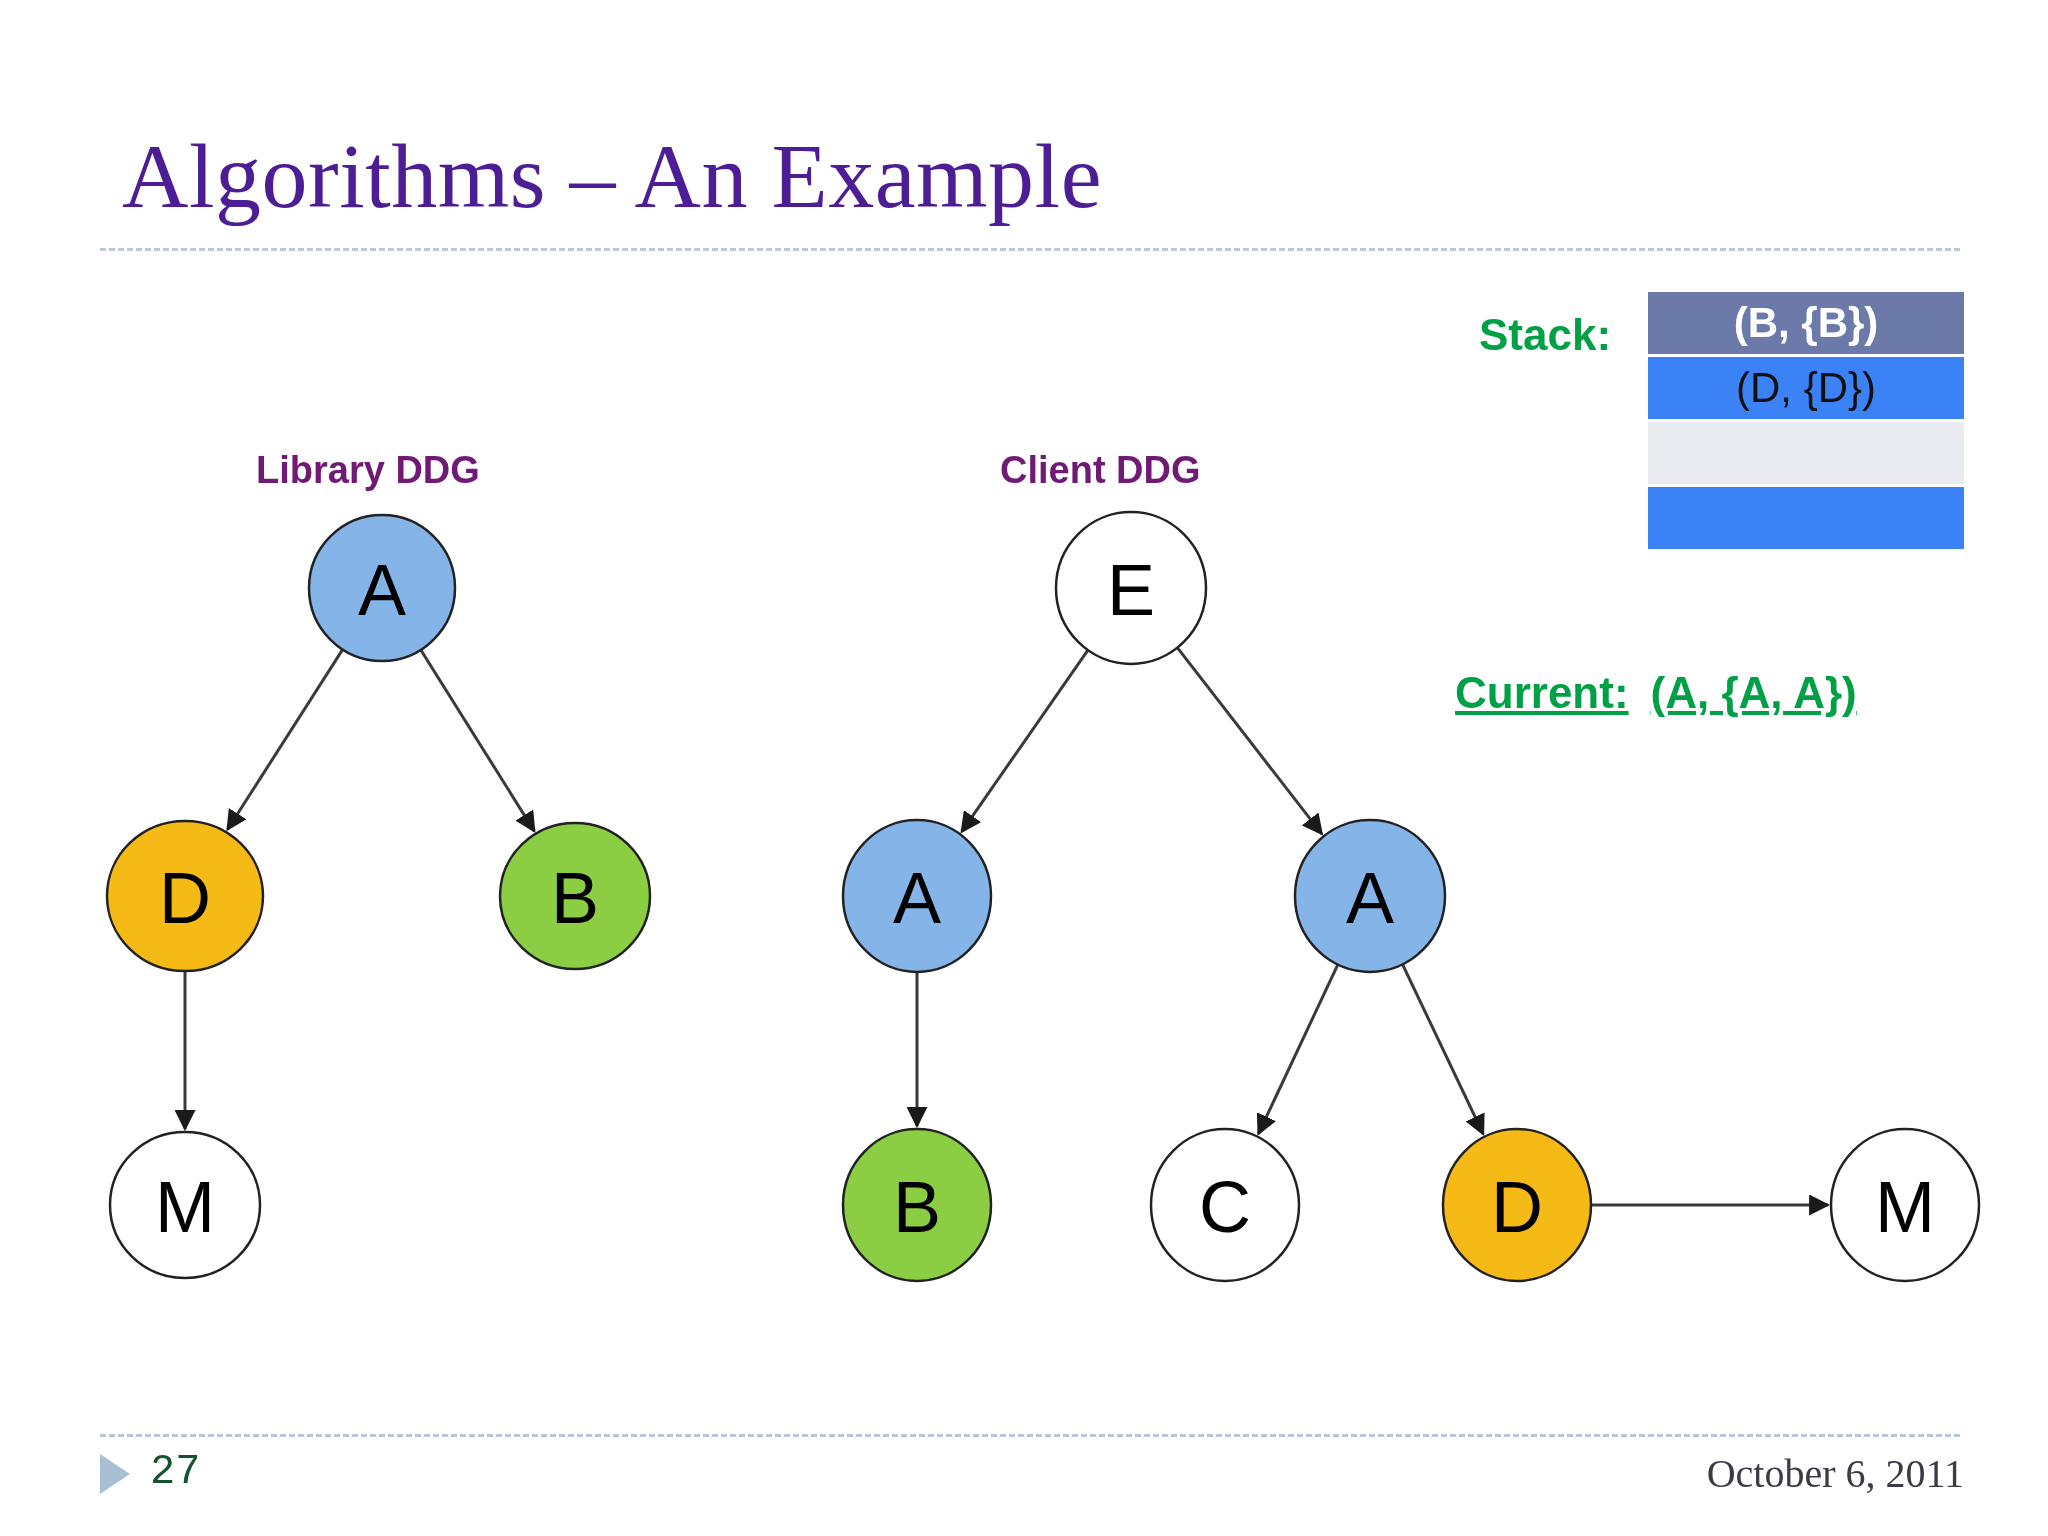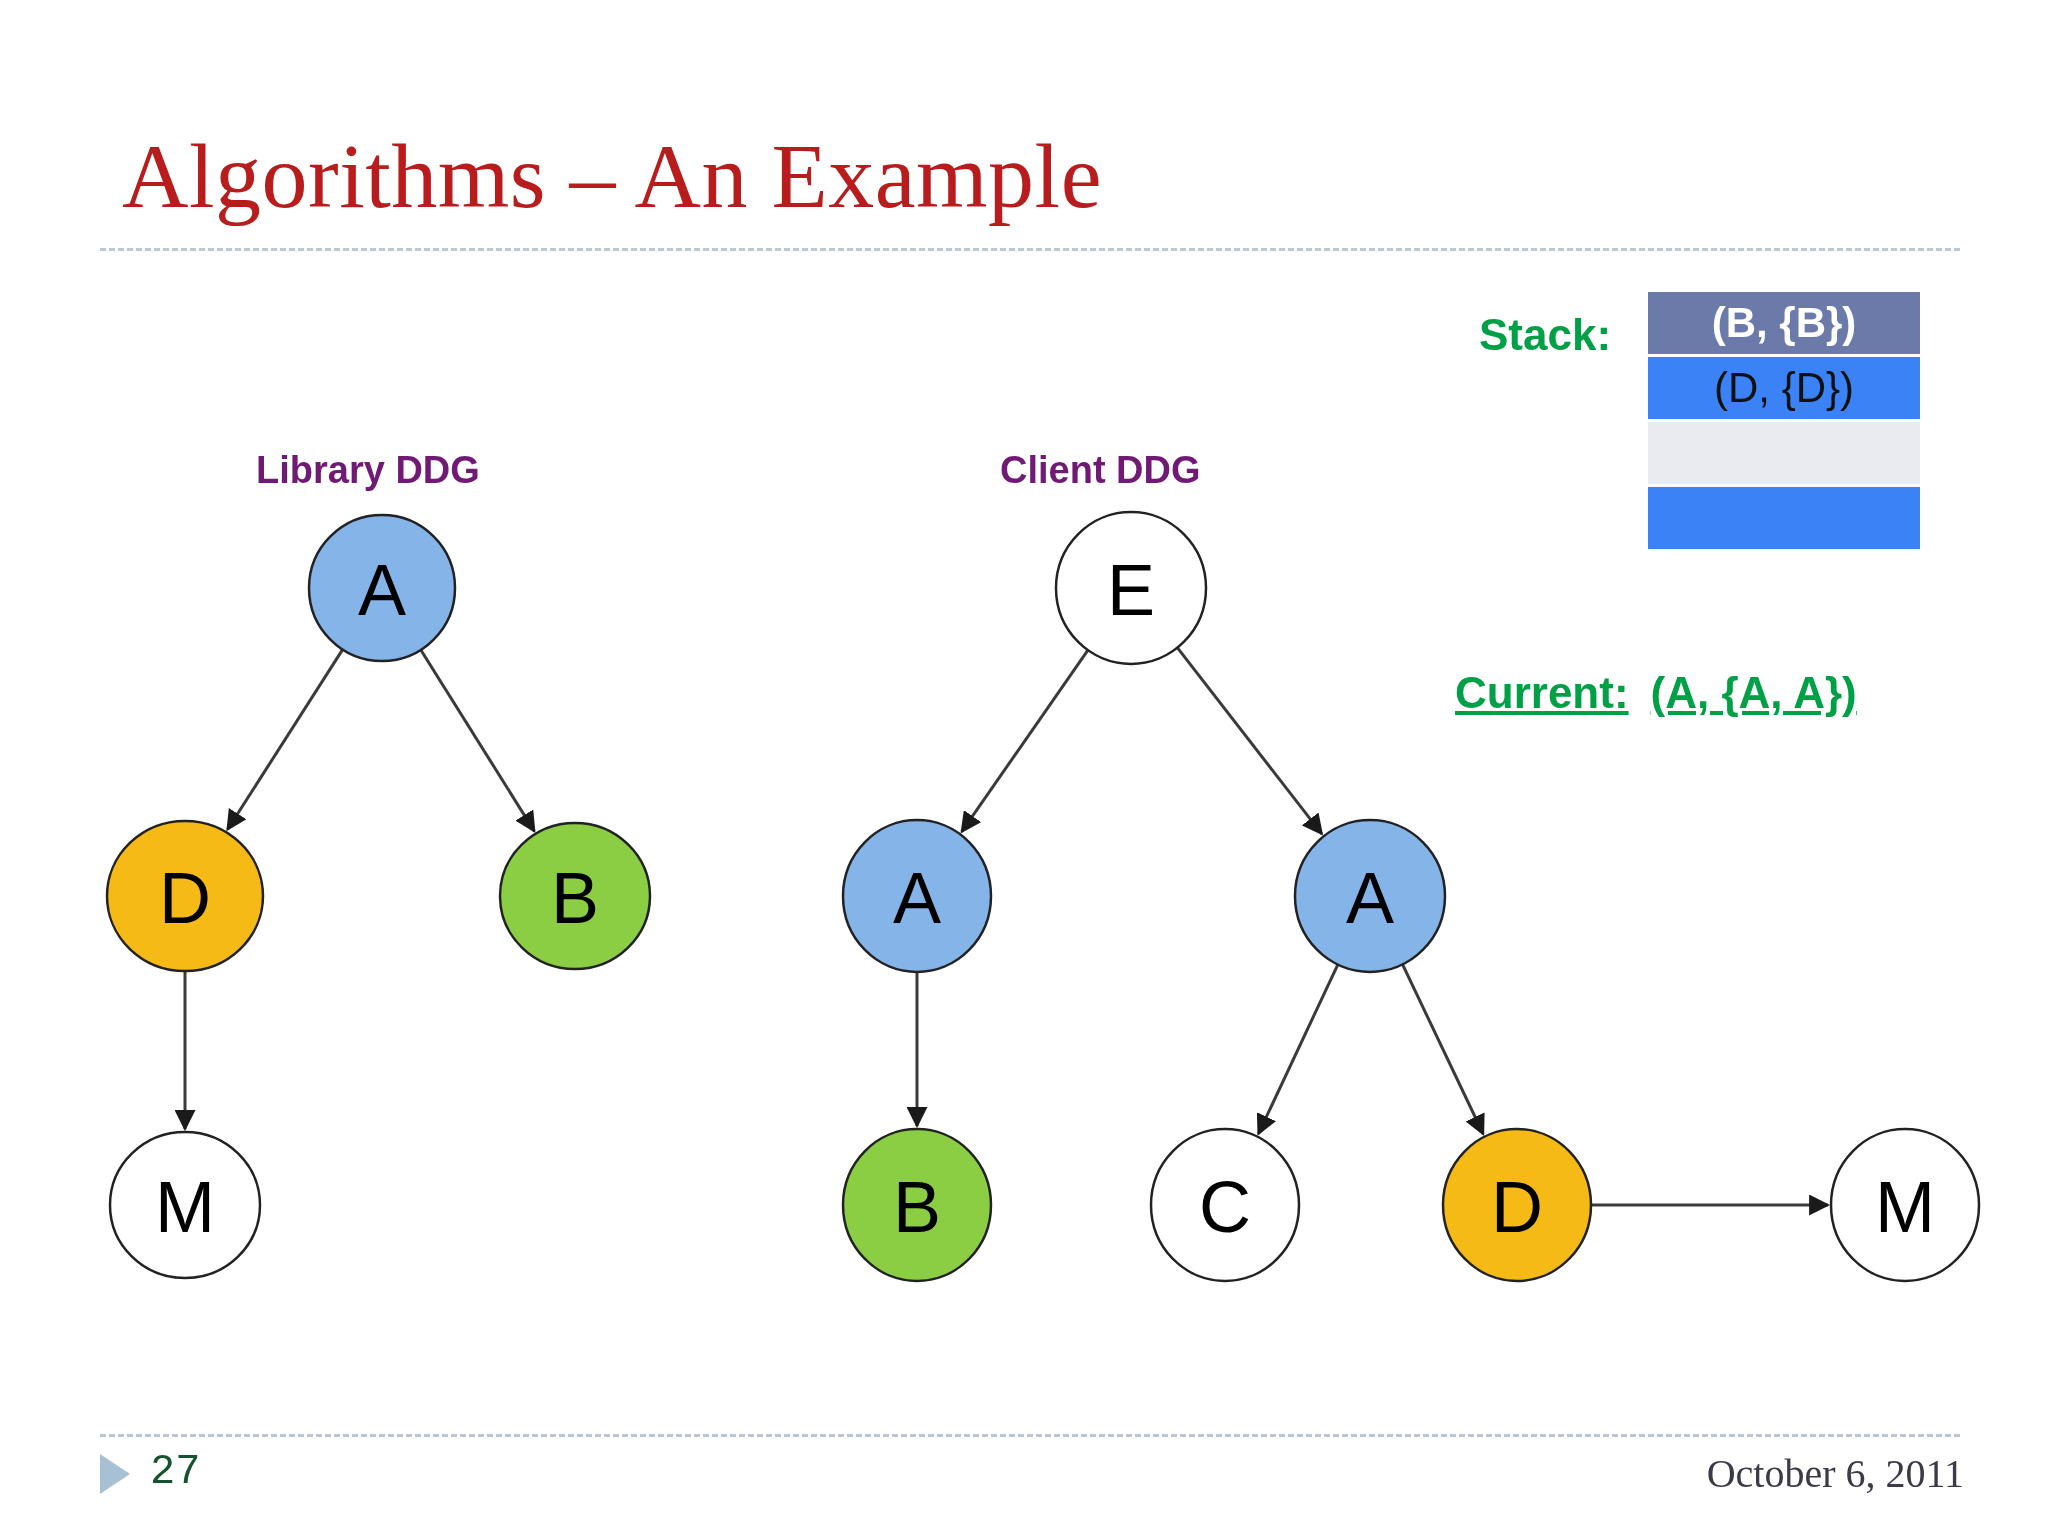--- a/index.html
+++ b/index.html
@@ -17,21 +17,21 @@
   }
 
   
   #slide-title {
     position: absolute;
     left: 122px;
     top: 128px;
     font-family: "Liberation Serif", serif;
     font-size: 92px;
     line-height: 1.05;
-    color: #b91c1c;
+    color: #4c1d95;
     letter-spacing: 0.5px;
     white-space: nowrap;
   }
   #title-rule {
     position: absolute;
     left: 100px;
     top: 248px;
     width: 1860px;
     height: 0;
     border-top: 3px dashed #b8c6d6;
@@ -88,21 +88,21 @@
     font-size: 44px;
     font-weight: bold;
     color: #00a046;
     white-space: nowrap;
     margin-left: 24px;
   }
   #stack-table {
     position: absolute;
     left: 1648px;
     top: 292px;
-    width: 272px;
+    width: 316px;
   }
   .stack-row {
     height: 62px;
     line-height: 62px;
     text-align: center;
     font-size: 42px;
     margin-bottom: 3px;
     color: #111111;
   }
   .stack-row.top {

